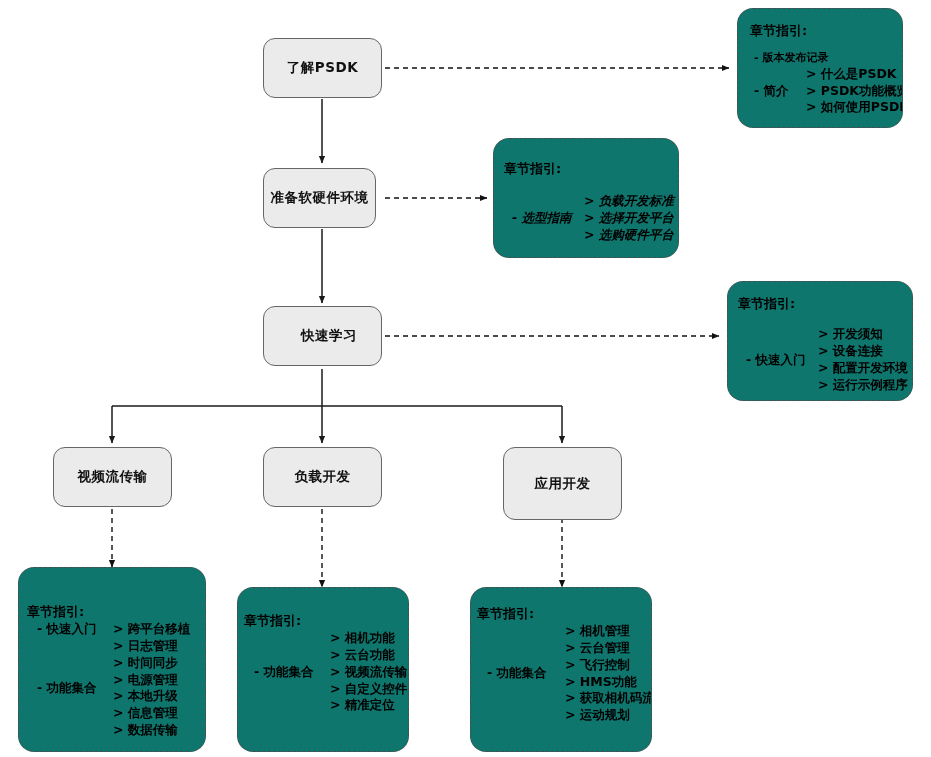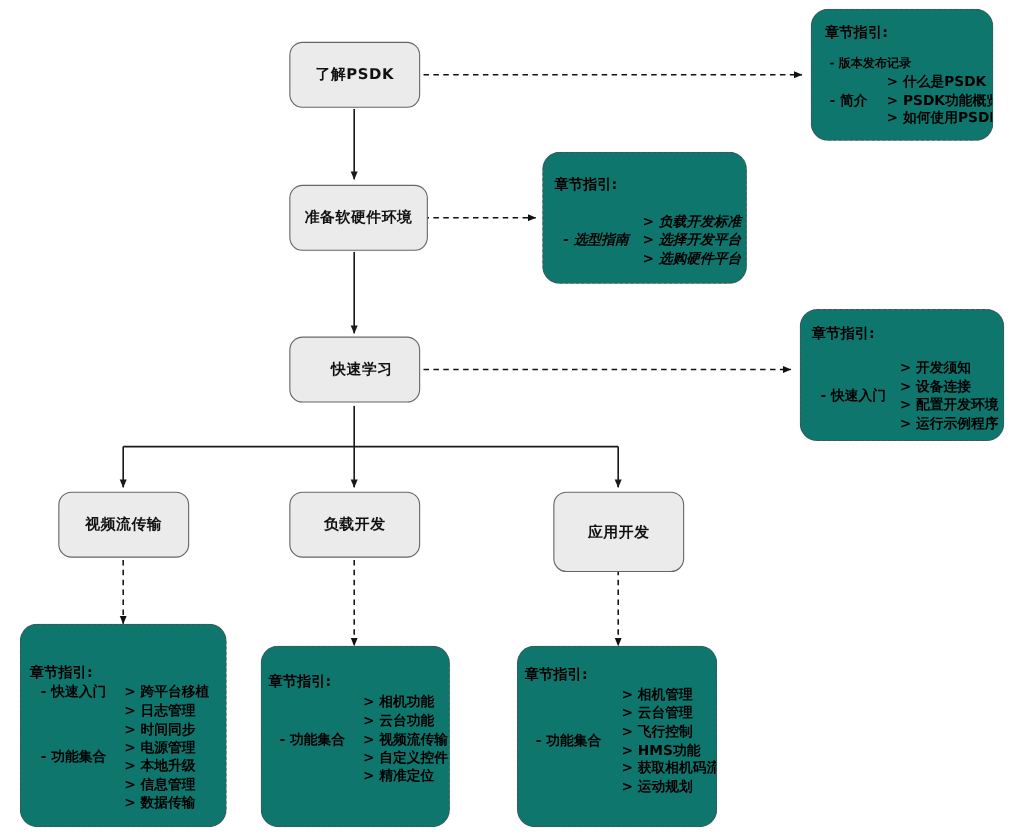--- a/index.html
+++ b/index.html
@@ -141,21 +141,21 @@
       <path d="M112,509 L112,567" marker-end="url(#arrowDash)"></path>
       <path d="M322,509 L322,587" marker-end="url(#arrowDash)"></path>
       <path d="M562,509 L562,587" marker-end="url(#arrowDash)"></path>
     </g>
   </svg>
 
   <div class="node" style="left:263px; top:38px; width:119px; height:60px;text-align:center;">
     <span class="node-label">了解PSDK</span>
   </div>
 
-  <div class="node" style="left:263px; top:168px; width:126px; height:60px;">
+  <div class="node" style="left:263px; top:168px; width:113px; height:60px;">
     <span class="node-label">准备软硬件环境</span>
   </div>
 
   <div class="node" style="left:263px; top:306px; width:119px; height:60px;padding-left:13px;">
     <span class="node-label">快速学习</span>
   </div>
 
   <div class="node" style="left:53px; top:447px; width:119px; height:60px;">
     <span class="node-label">视频流传输</span>
   </div>

